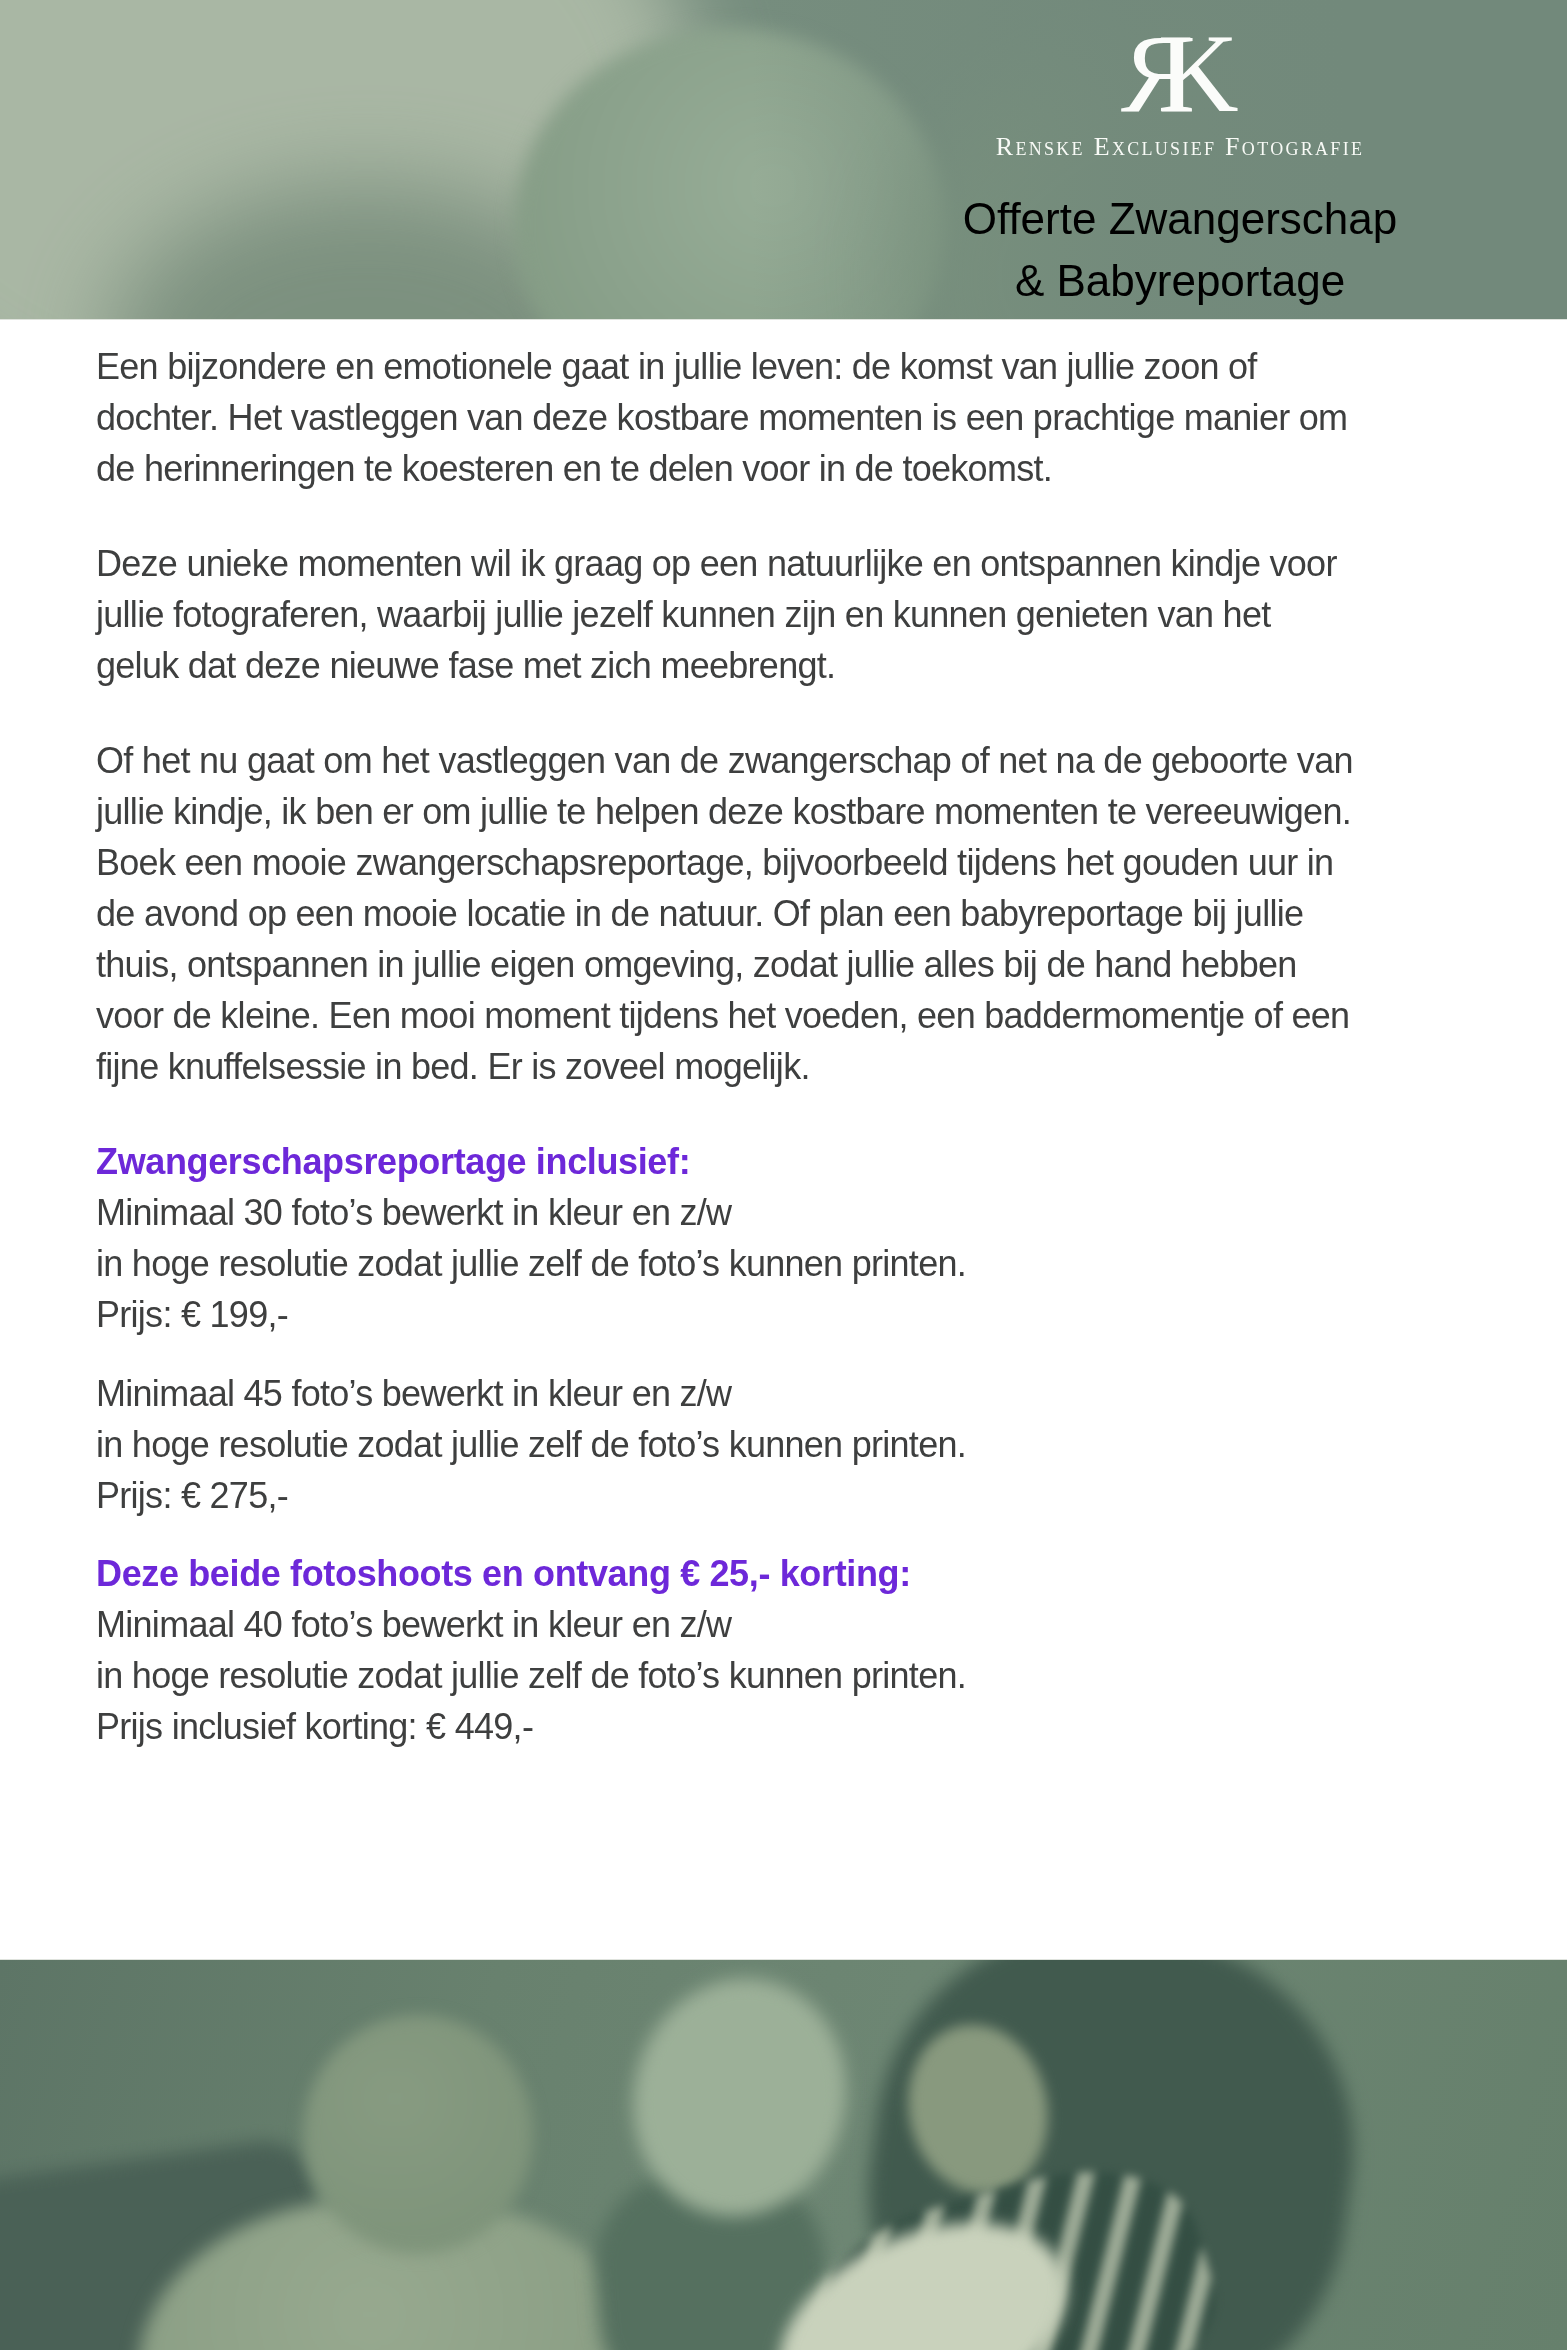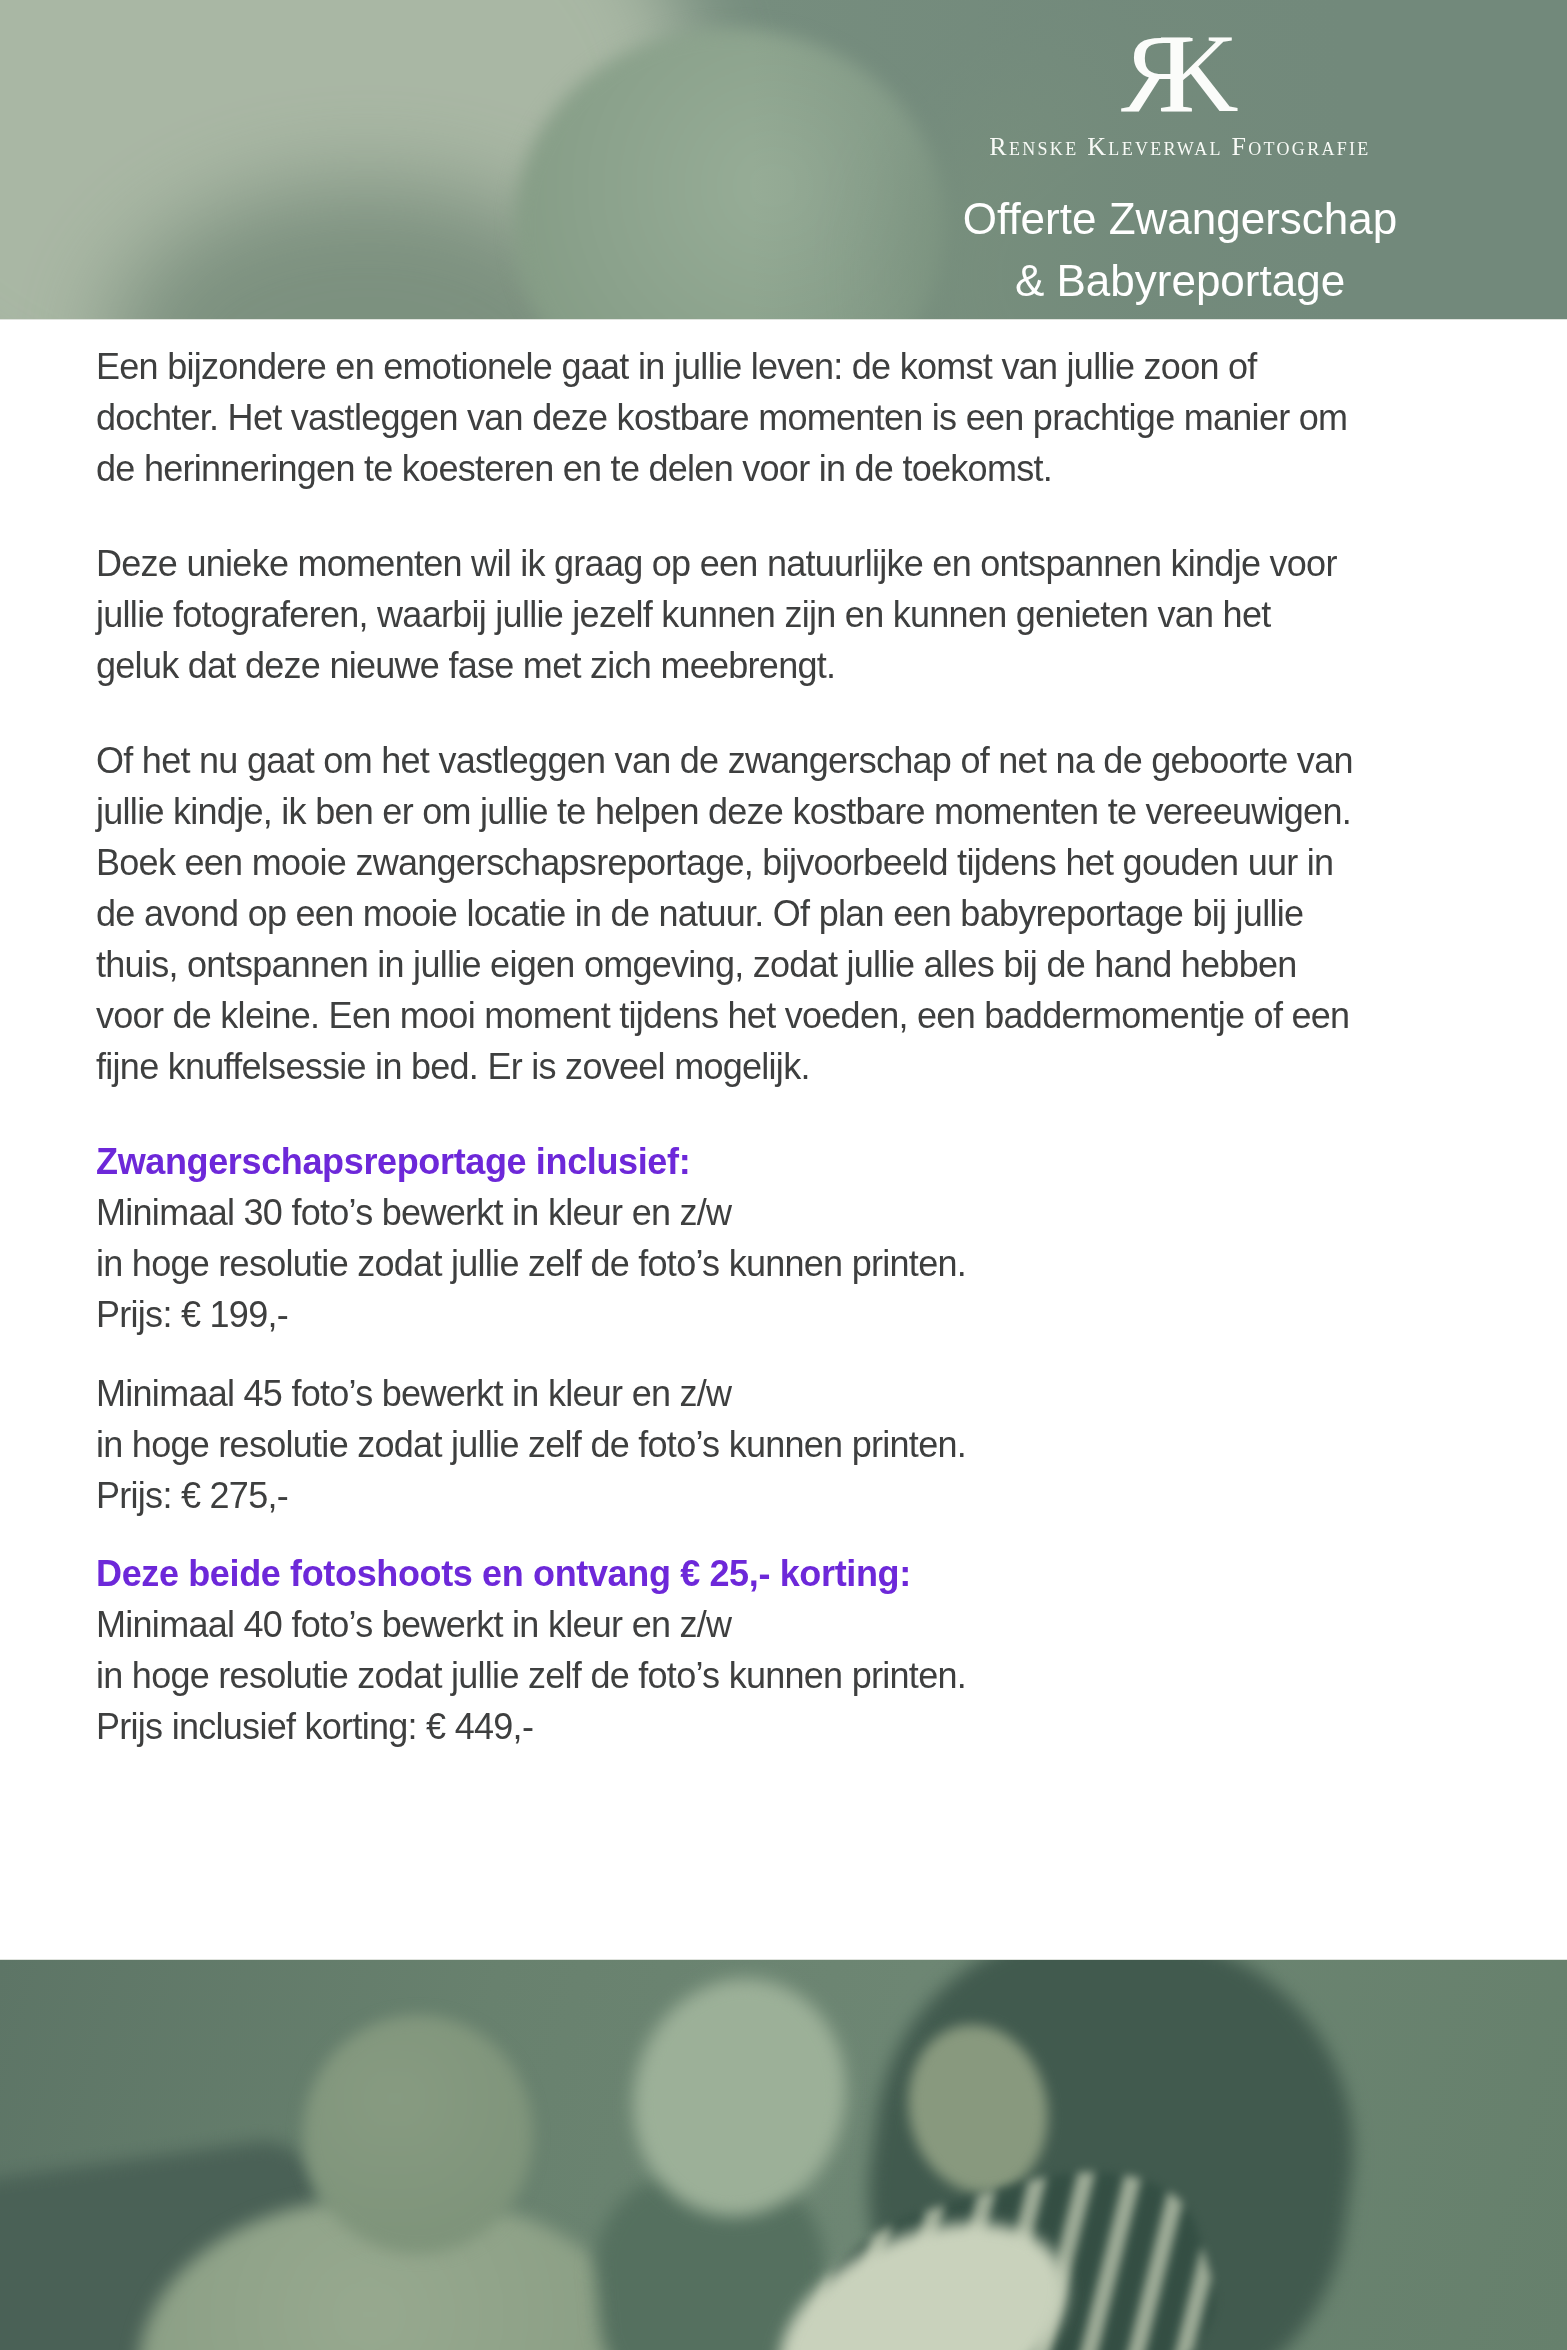--- a/index.html
+++ b/index.html
@@ -62,21 +62,21 @@
   .monogram .mk { display:inline-block; }
   .brand-name {
     font-family:"Liberation Serif", serif;
     font-variant:small-caps;
     font-size:26px; letter-spacing:2.3px; color:#f8faf6;
     margin-top:3.7px;
   }
   .page-title {
     margin-top:26px;
     font-size:44px; font-weight:300; line-height:62px;
-    color:#ffffff; white-space:pre-line;
+    color:#000000; white-space:pre-line;
   }
 
   
   .content {
     position:absolute; top:321px; bottom:392px; left:0; right:0;
     padding:20px 101px 0 96px;
     color:#3e3f3f;
     font-size:36px; font-weight:300; line-height:51px;
     letter-spacing:-0.02em;
   }
@@ -149,21 +149,21 @@
       <div class="shape crib-shadow"></div>
       <div class="shape baby-head"></div>
       <div class="shape bedding-right"></div>
       <div class="shape leaf-smudge"></div>
       <div class="header-fade"></div>
     </div>
     <div class="brand-block">
       <div class="monogram">
         <span class="mr">R</span><span class="mk">K</span>
       </div>
-      <div class="brand-name">Renske Kleverwal Fotografie</div>
+      <div class="brand-name">Renske Exclusief Fotografie</div>
       <div class="page-title pre">Offerte Zwangerschap
 &amp; Babyreportage</div>
     </div>
   </div>
 
   <div class="content">
     <p class="para pre">Een bijzondere en emotionele gaat in jullie leven: de komst van jullie zoon of
 dochter. Het vastleggen van deze kostbare momenten is een prachtige manier om
 de herinneringen te koesteren en te delen voor in de toekomst.</p>
     <p class="para pre">Deze unieke momenten wil ik graag op een natuurlijke en ontspannen kindje voor

